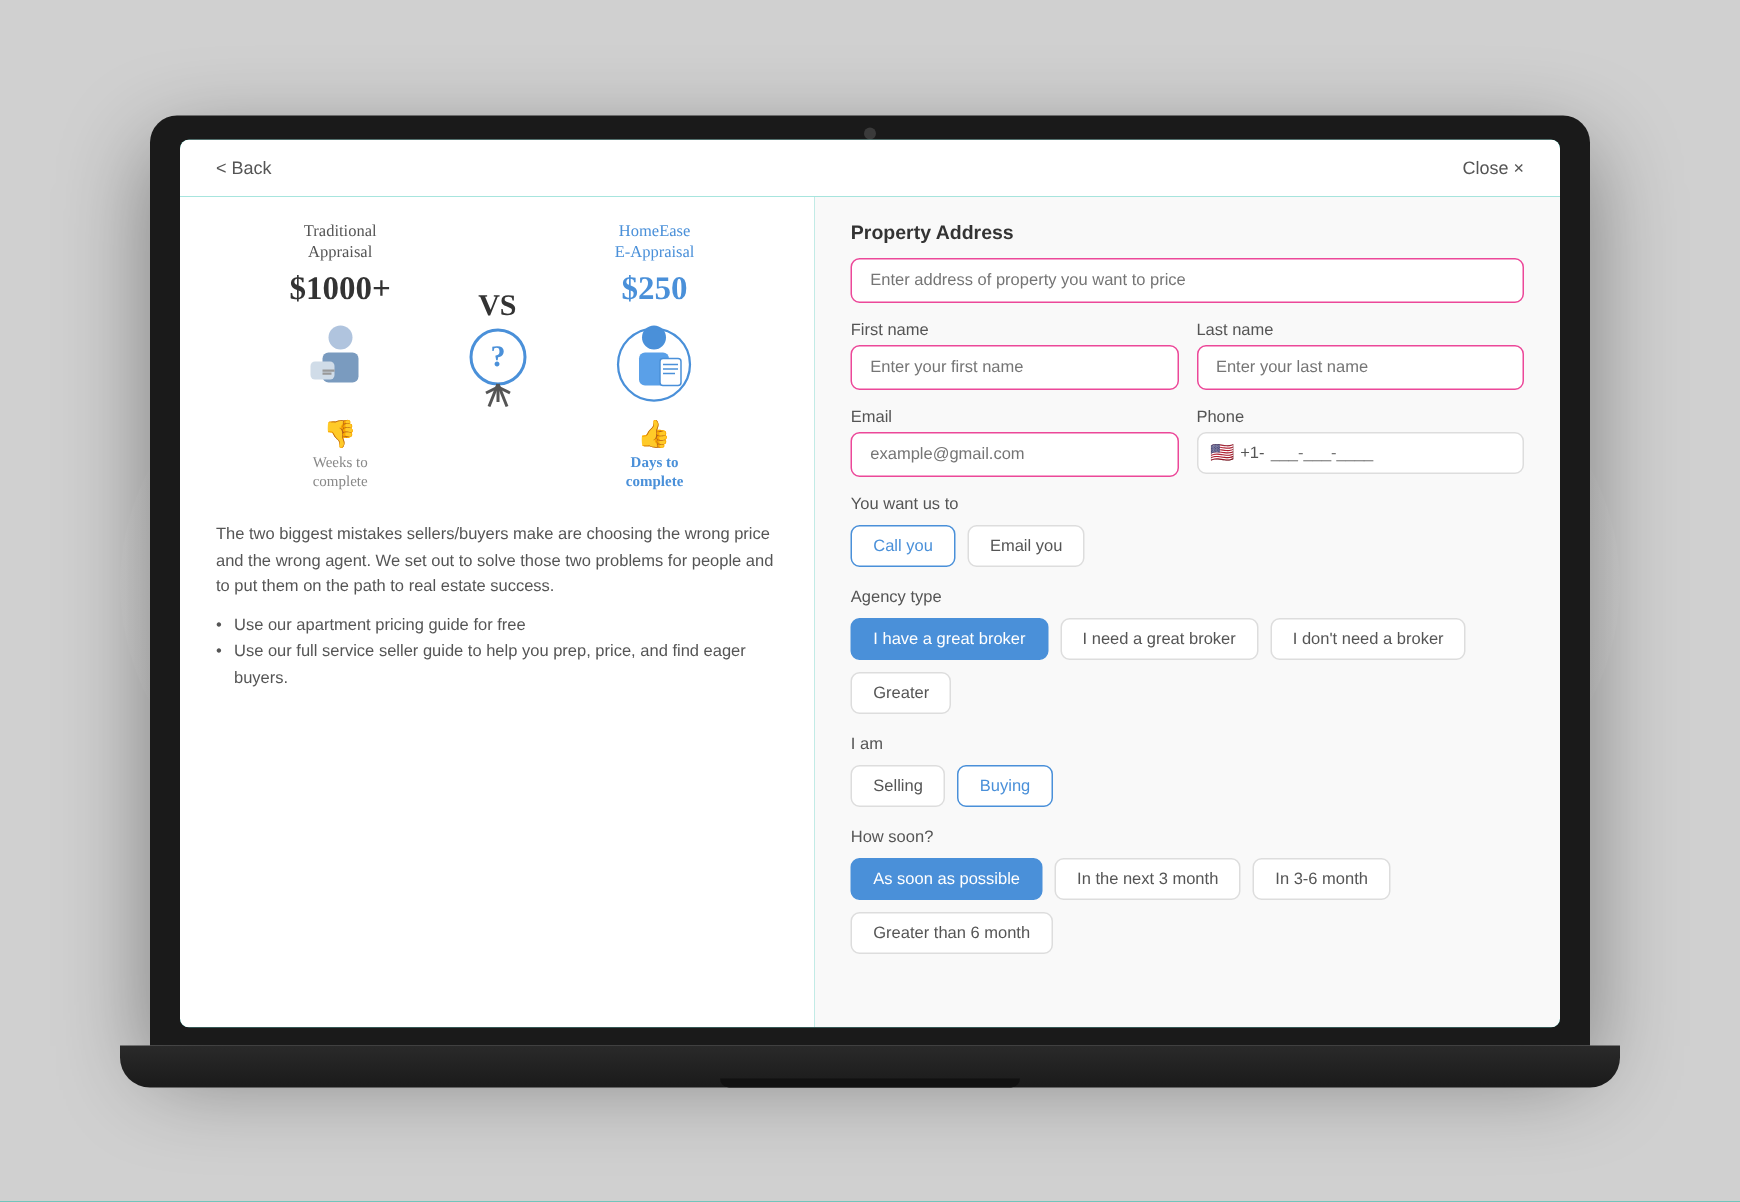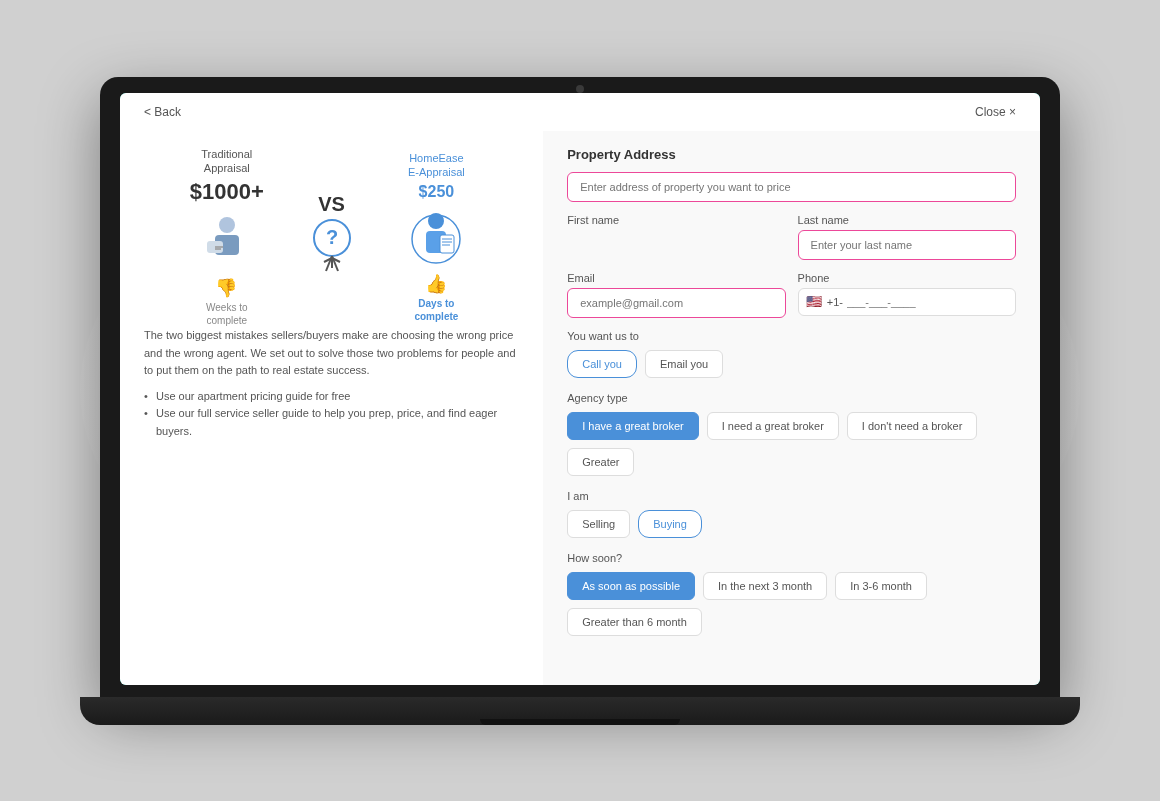--- a/index.html
+++ b/index.html
@@ -128,21 +128,23 @@
       width: 46%;
       padding: 16px 24px;
       background: #fff;
       overflow-y: auto;
     }
 
     .comparison-section {
       display: flex;
       align-items: center;
       justify-content: space-between;
+      margin-bottom: 20px;
       padding: 0 8px;
+      font-family: Liberation Serif, serif;
     }
 
     .trad-col {
       text-align: center;
       flex: 1;
     }
 
     .vs-col {
       text-align: center;
       padding: 0 8px;
@@ -174,21 +176,21 @@
     }
 
     .homeease-title {
       font-size: 11px;
       color: #4a90d9;
       line-height: 1.3;
       margin-bottom: 4px;
     }
 
     .homeease-price {
-      font-size: 16px;
+      font-size: 22px;
       font-weight: 700;
       color: #4a90d9;
       margin-bottom: 8px;
     }
 
     .time-label {
       font-size: 10px;
       color: #888;
       line-height: 1.3;
     }
@@ -328,21 +330,20 @@
       cursor: pointer;
       background: #fff;
       color: #555;
       transition: all 0.2s;
     }
 
     .option-btn.active {
       border-color: #4a90d9;
       color: #4a90d9;
       background: #fff;
-      border-radius: 11px;
     }
 
     .option-btn.active-filled {
       background: #4a90d9;
       border-color: #4a90d9;
       color: #fff;
     }
 
     
     .person-svg {
@@ -447,20 +448,21 @@
 
             <div class="right-panel">
               
               <div class="form-title">Property Address</div>
               <input class="form-input" type="text" placeholder="Enter address of property you want to price" style="">
 
               
               <div class="form-row">
                 <div class="form-col">
                   <label class="form-label">First name</label>
+                  <input class="form-input" type="text" placeholder="Enter your first name" style="">
                 </div>
                 <div class="form-col">
                   <label class="form-label">Last name</label>
                   <input class="form-input" type="text" placeholder="Enter your last name" style="">
                 </div>
               </div>
 
               
               <div class="form-row">
                 <div class="form-col">

